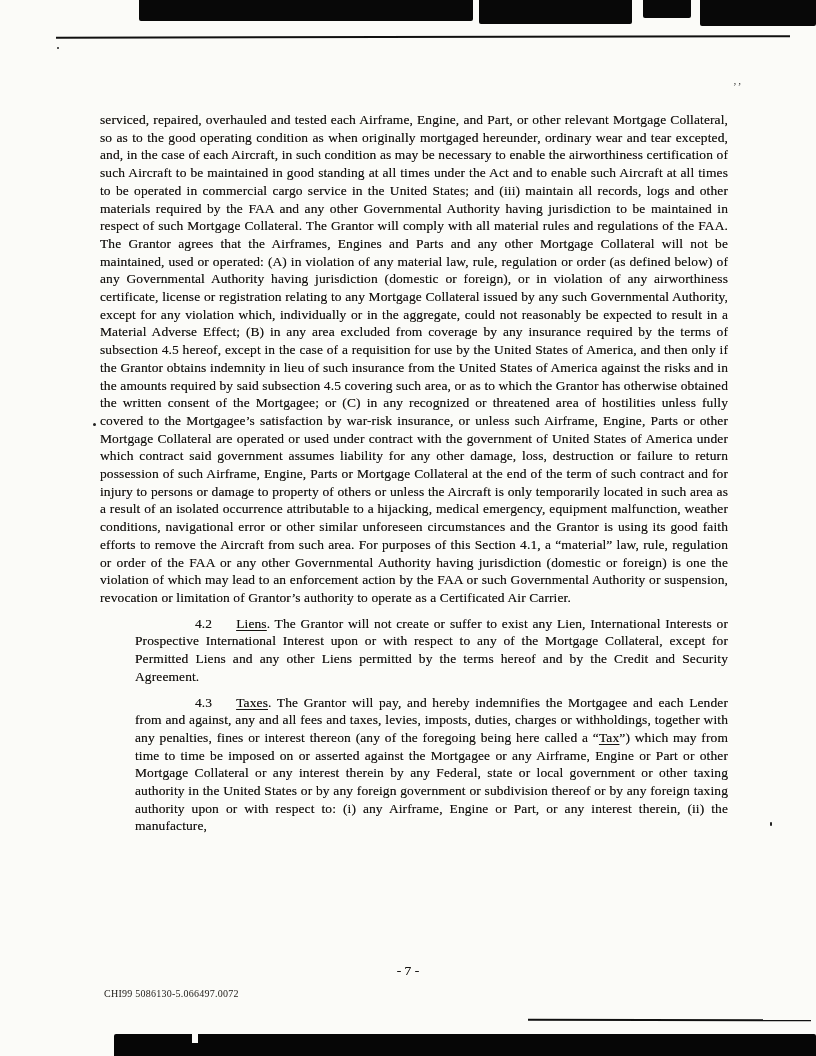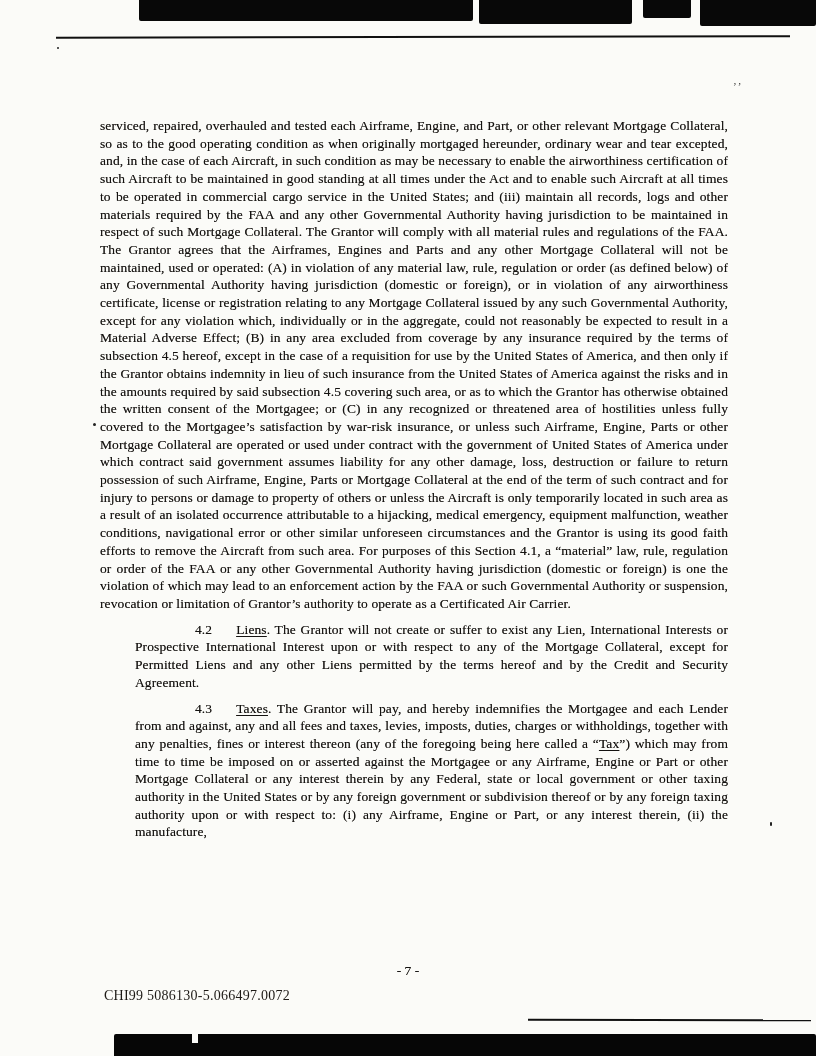--- a/index.html
+++ b/index.html
@@ -59,21 +59,21 @@
     left: 733px; top: 80px;
     font-size: 11px;
     color: #333;
     letter-spacing: 2px;
     font-family: "Liberation Serif", serif;
   }
   
   .body-text {
     position: absolute;
     left: 100px;
-    top: 117px;
+    top: 111px;
     width: 628px;
     text-align: justify;
     font-size: 13.5px;
     line-height: 17.7px;
     letter-spacing: 0.1px;
     text-shadow: 0 0 0.4px rgba(20, 15, 10, 0.55);
     font-family: Liberation Serif, serif;
   }
   .body-text p.para { margin-bottom: 8px; }
   .body-text p.para.indent { text-indent: 60px; margin-left: 35px; }
@@ -83,21 +83,21 @@
   .page-number {
     position: absolute;
     left: 0; top: 963px; width: 100%;
     text-align: center;
     font-size: 13.5px;
     text-shadow: 0 0 0.4px rgba(20, 15, 10, 0.55);
   }
   .doc-ref {
     position: absolute;
     left: 104px; top: 988px;
-    font-size: 14px;
+    font-size: 10px;
     letter-spacing: 0.25px;
     color: #1d1a16;
   }
 </style>
 </head>
 <body>
 
 <div class="page">
 
   <div class="scan-bar bar-a"></div>

